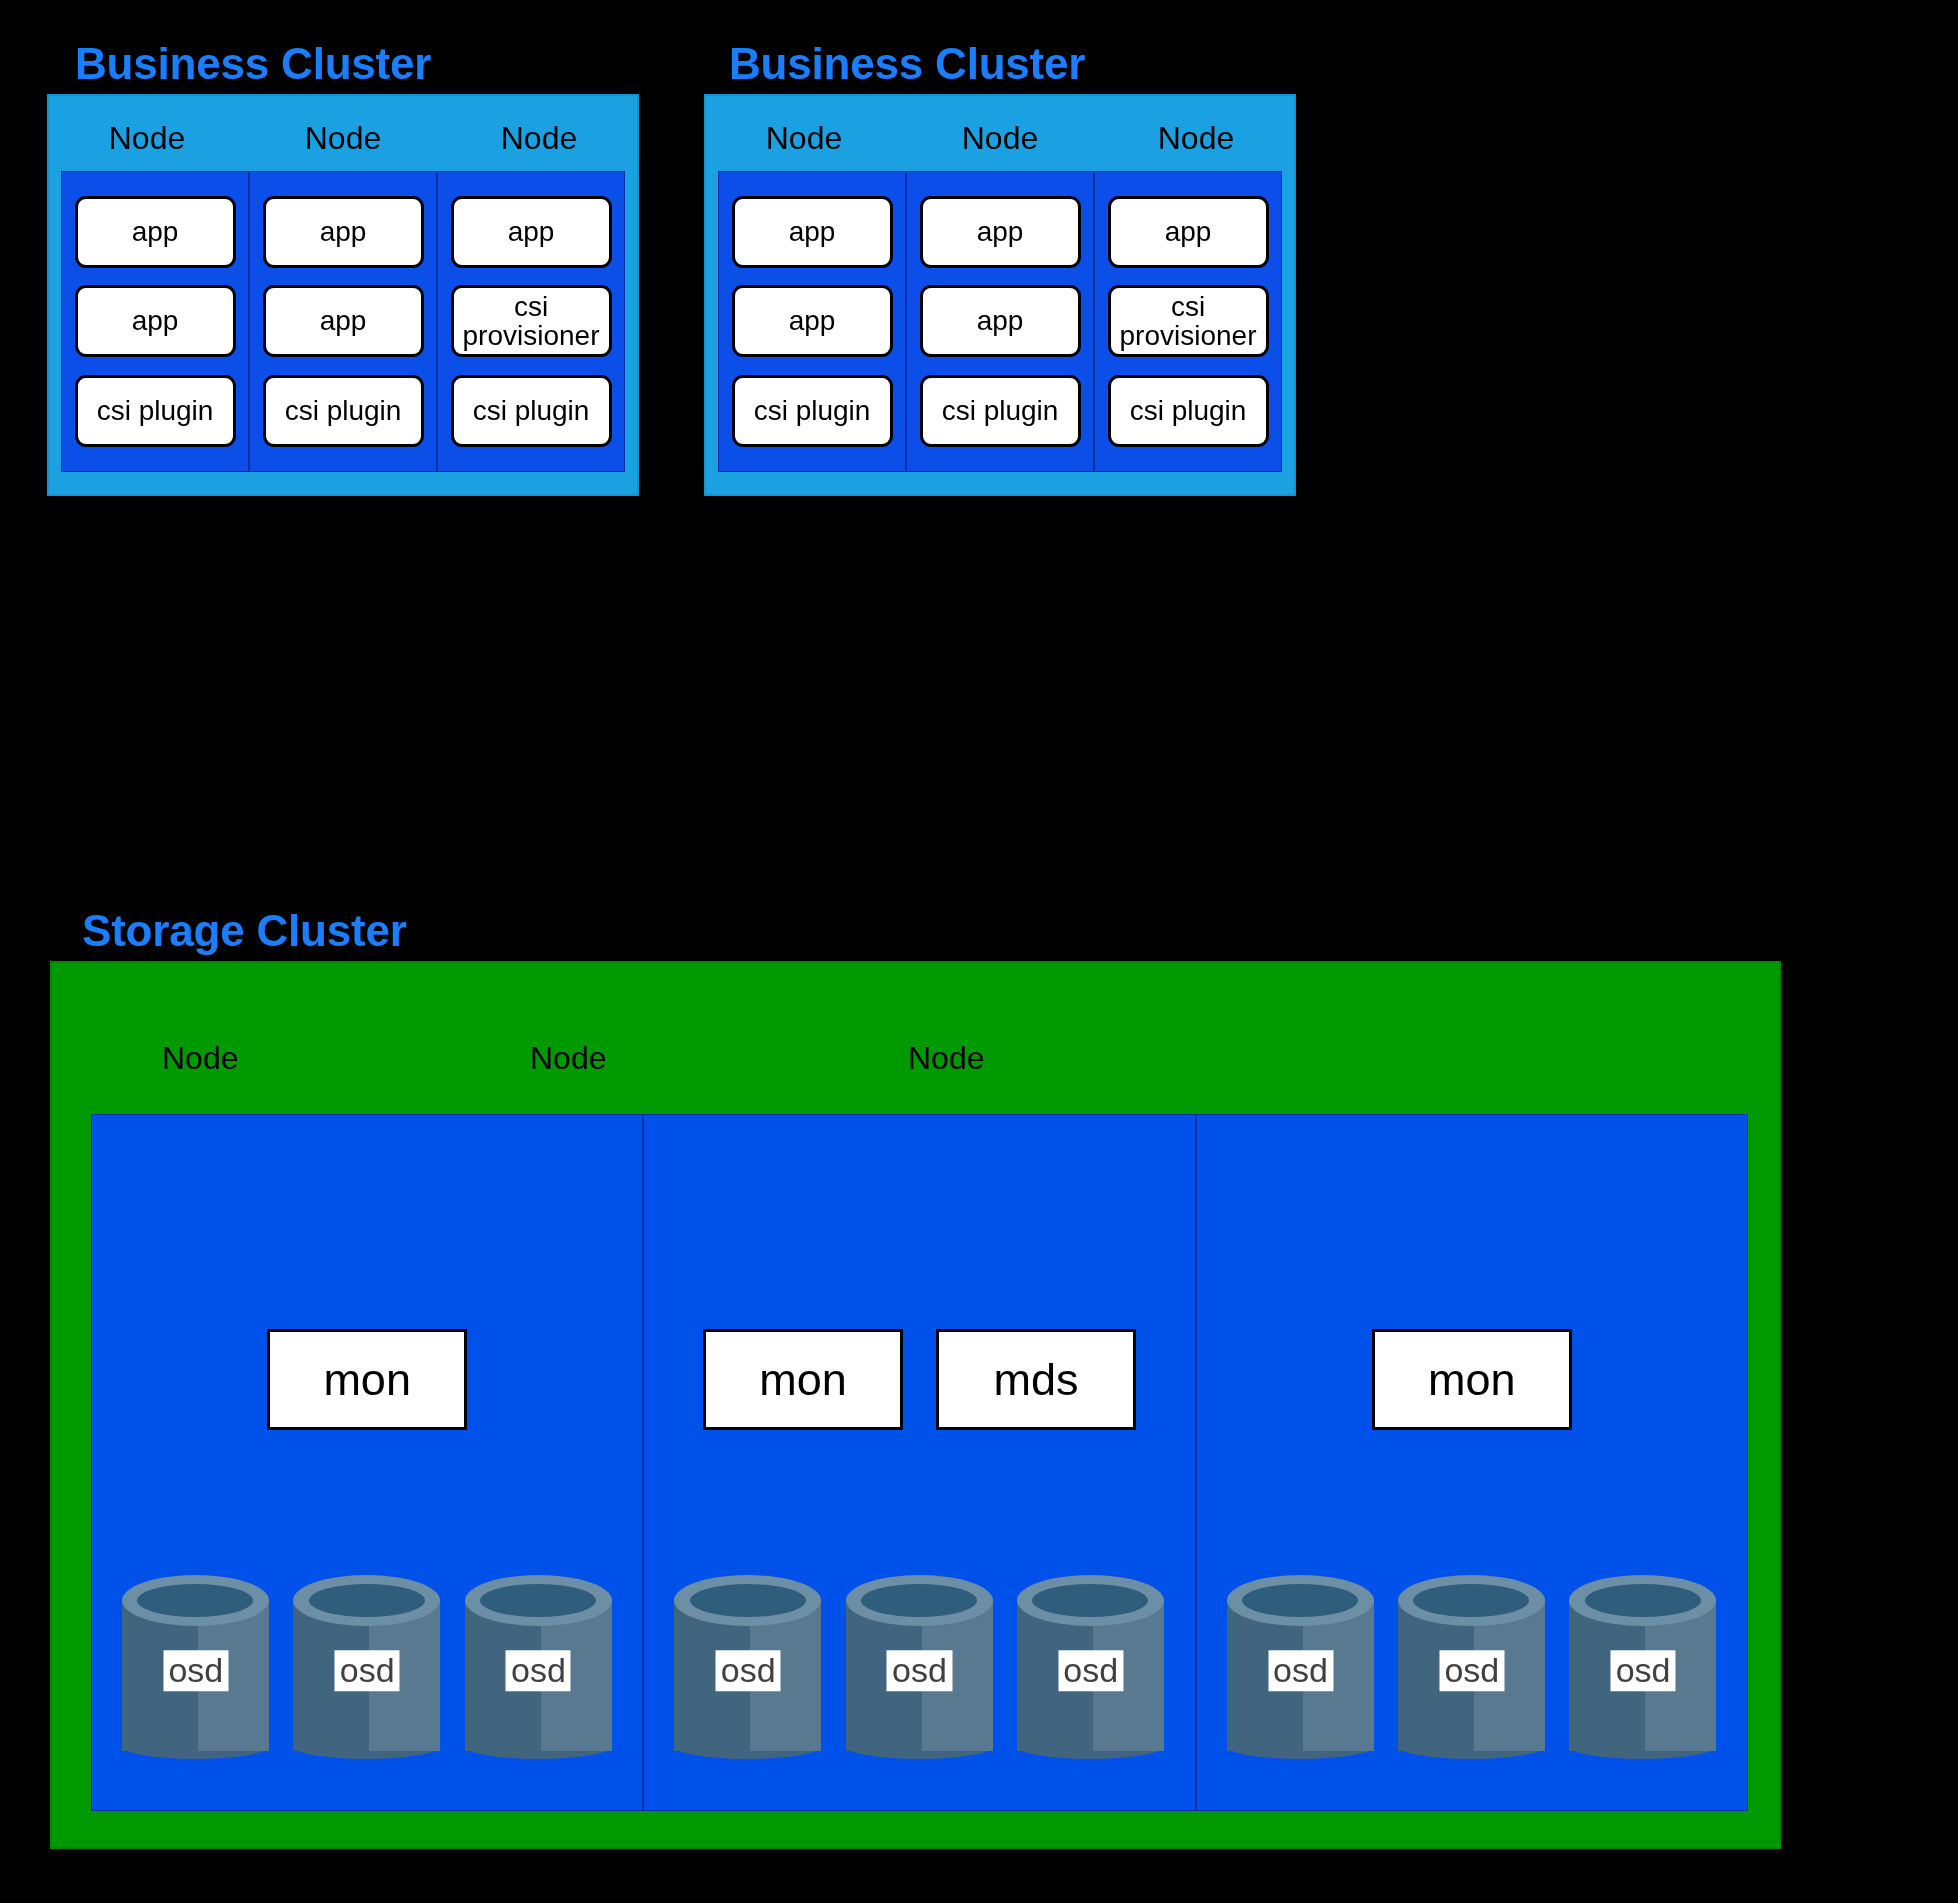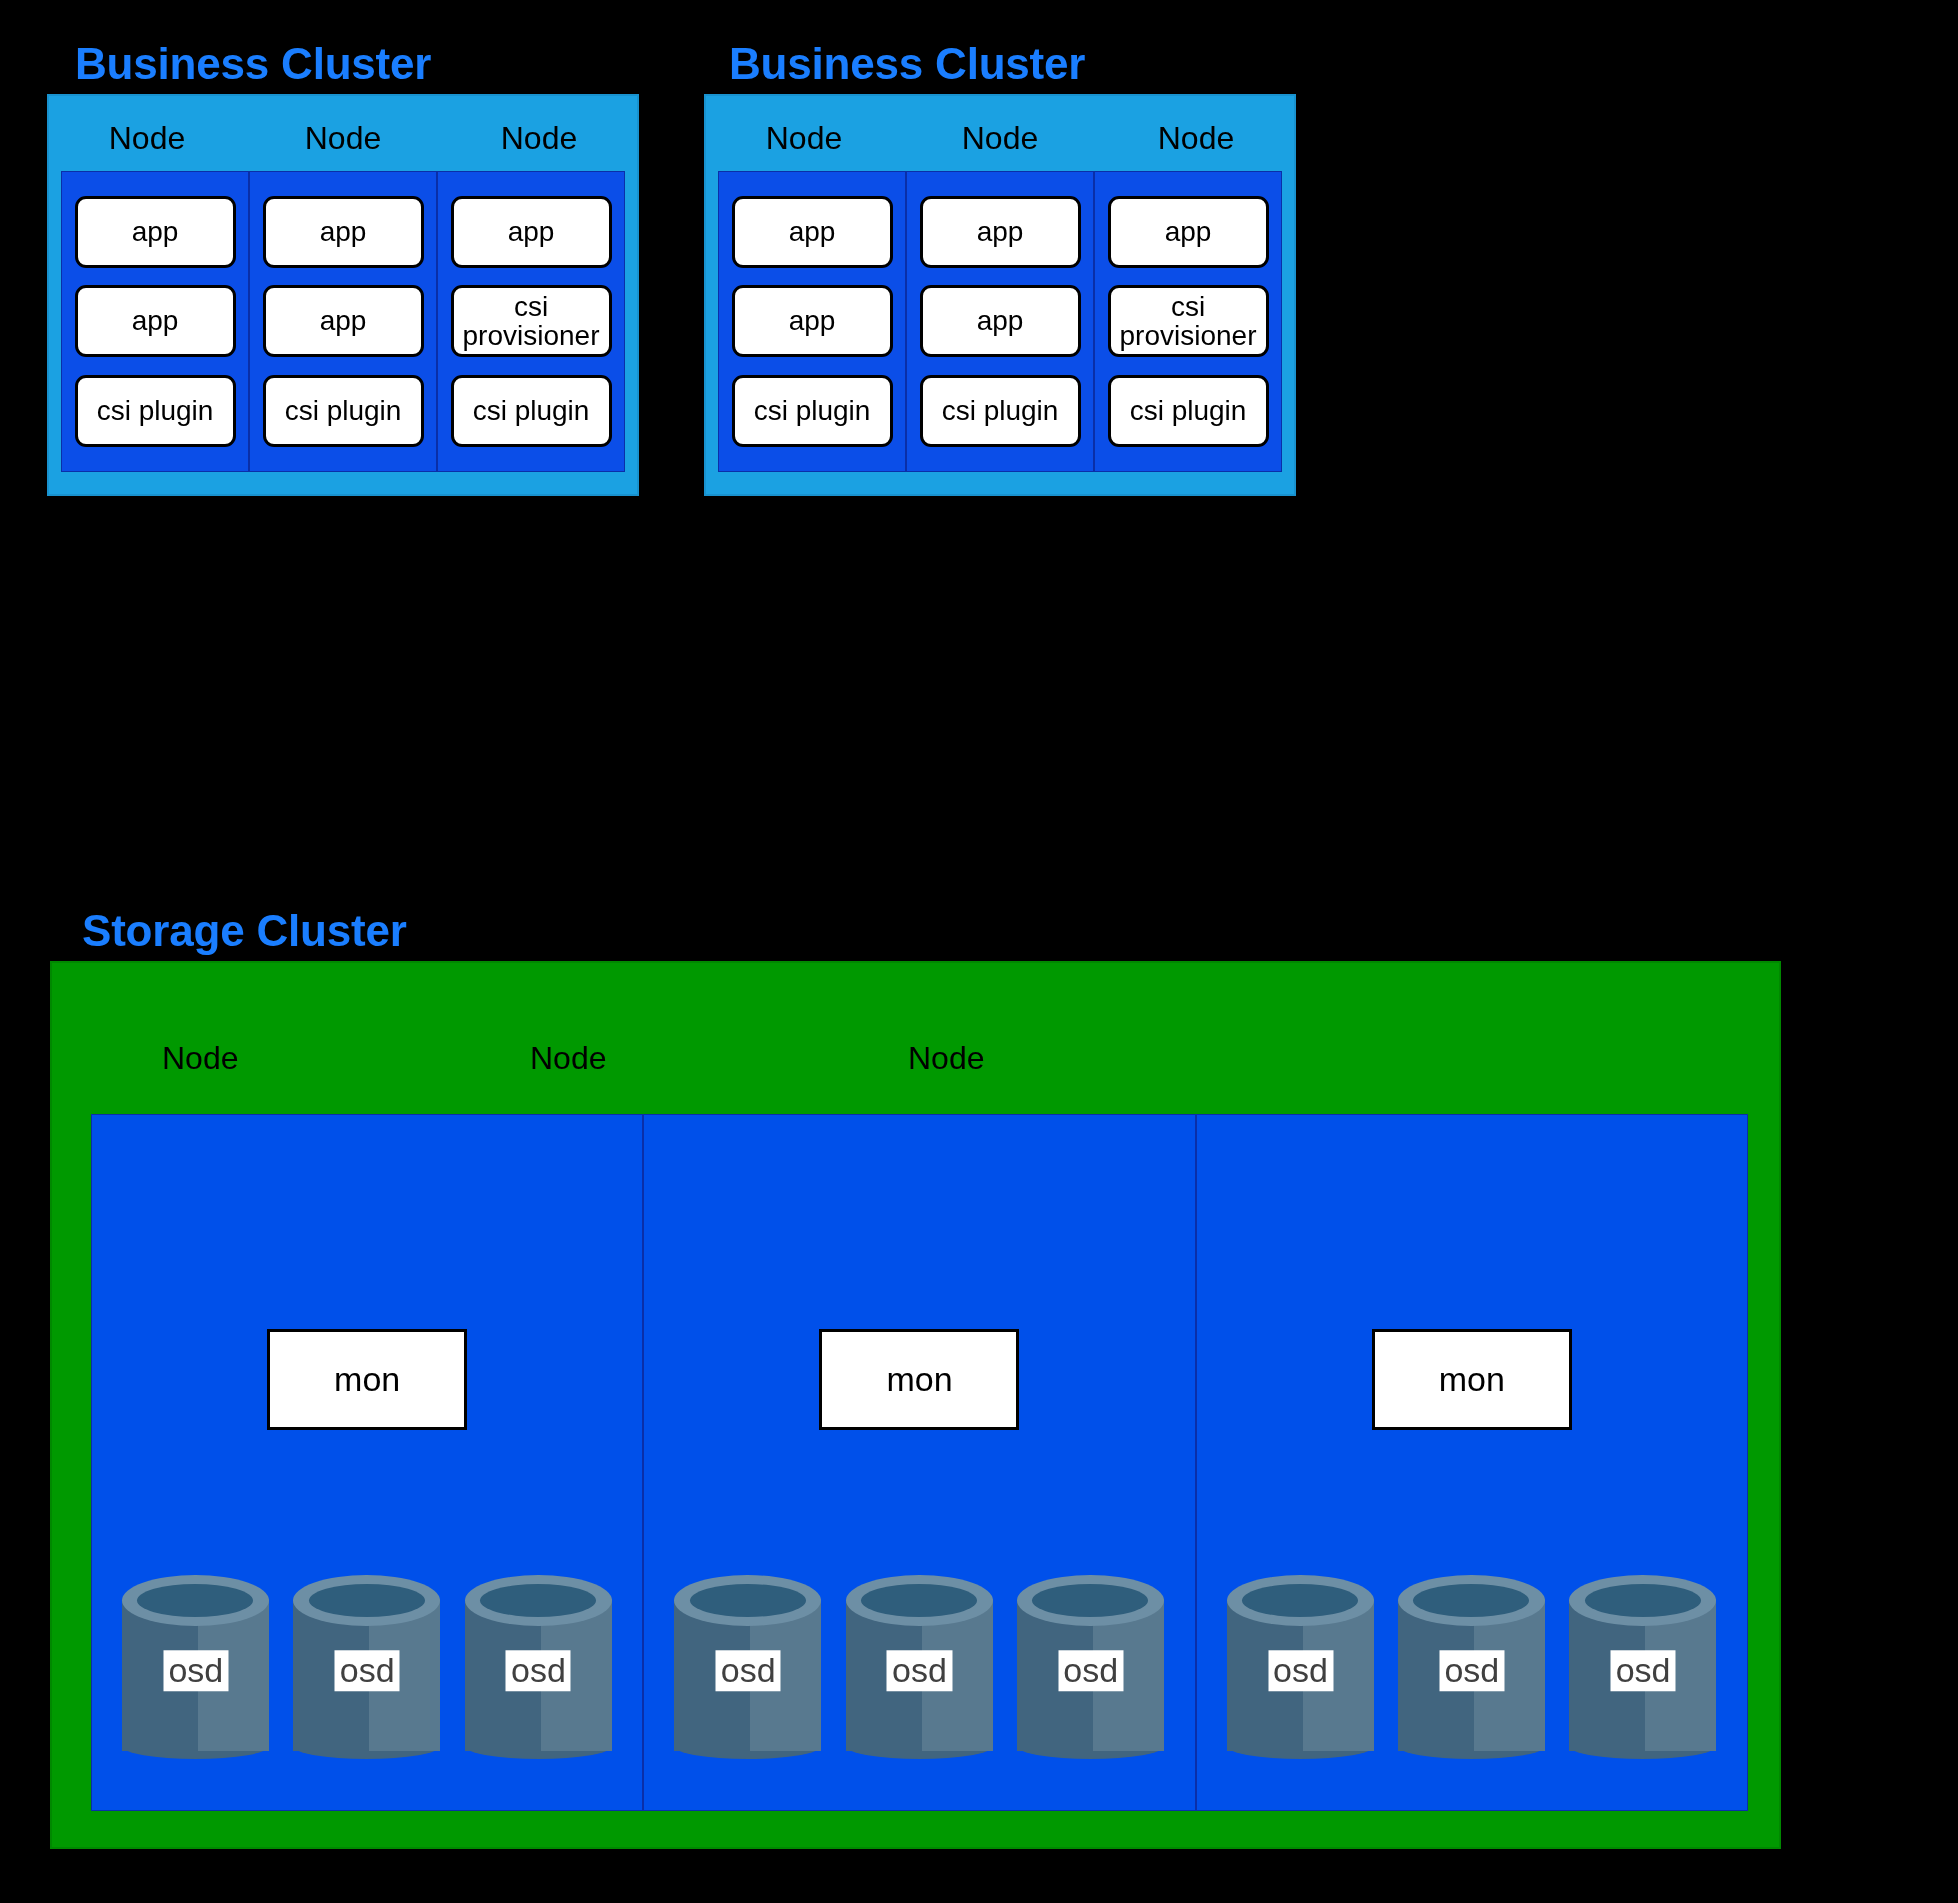--- a/index.html
+++ b/index.html
@@ -161,21 +161,21 @@
     gap: 33px;
   }
   .daemon-box {
     width: 200px;
     height: 101px;
     background: #ffffff;
     border: 3.4px solid #000000;
     display: flex;
     align-items: center;
     justify-content: center;
-    font-size: 34px;
+    font-size: 45px;
     color: #000000;
   }
 
   .osd-row {
     position: absolute;
     bottom: 51px;
     left: 0; right: 0;
     height: 197px;
     display: flex;
     justify-content: center;
@@ -331,20 +331,21 @@
             <div class="cyl-rim"></div>
             <div class="cyl-inner"></div>
             <div class="osd-label">osd</div>
           </div>
         </div>
       </div>
 
       <div class="storage-node">
         <div class="daemon-row">
           <div class="daemon-box">mon</div>
+          <div class="daemon-box">mds</div>
         </div>
         <div class="osd-row">
           <div class="osd">
             <div class="cyl-bottom"></div>
             <div class="cyl-body"></div>
             <div class="cyl-rim"></div>
             <div class="cyl-inner"></div>
             <div class="osd-label">osd</div>
           </div>
           <div class="osd">

